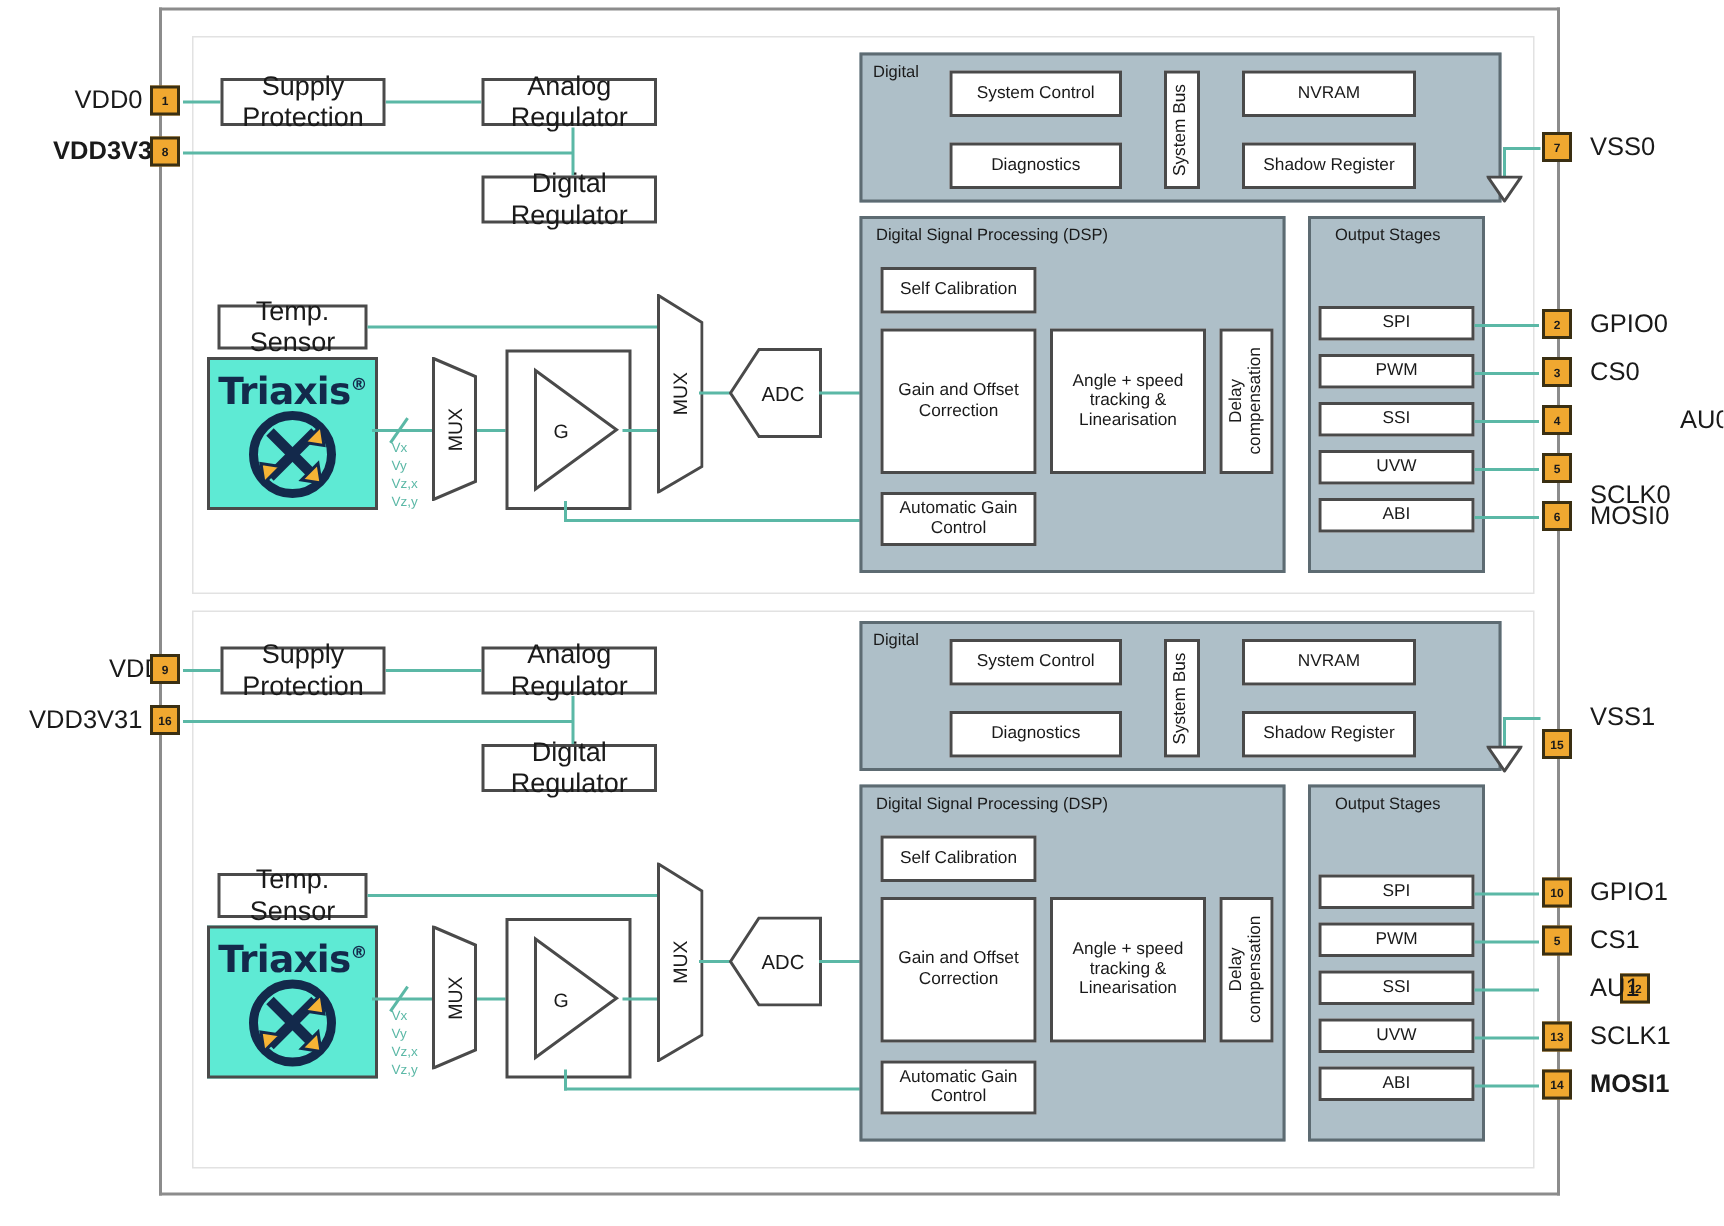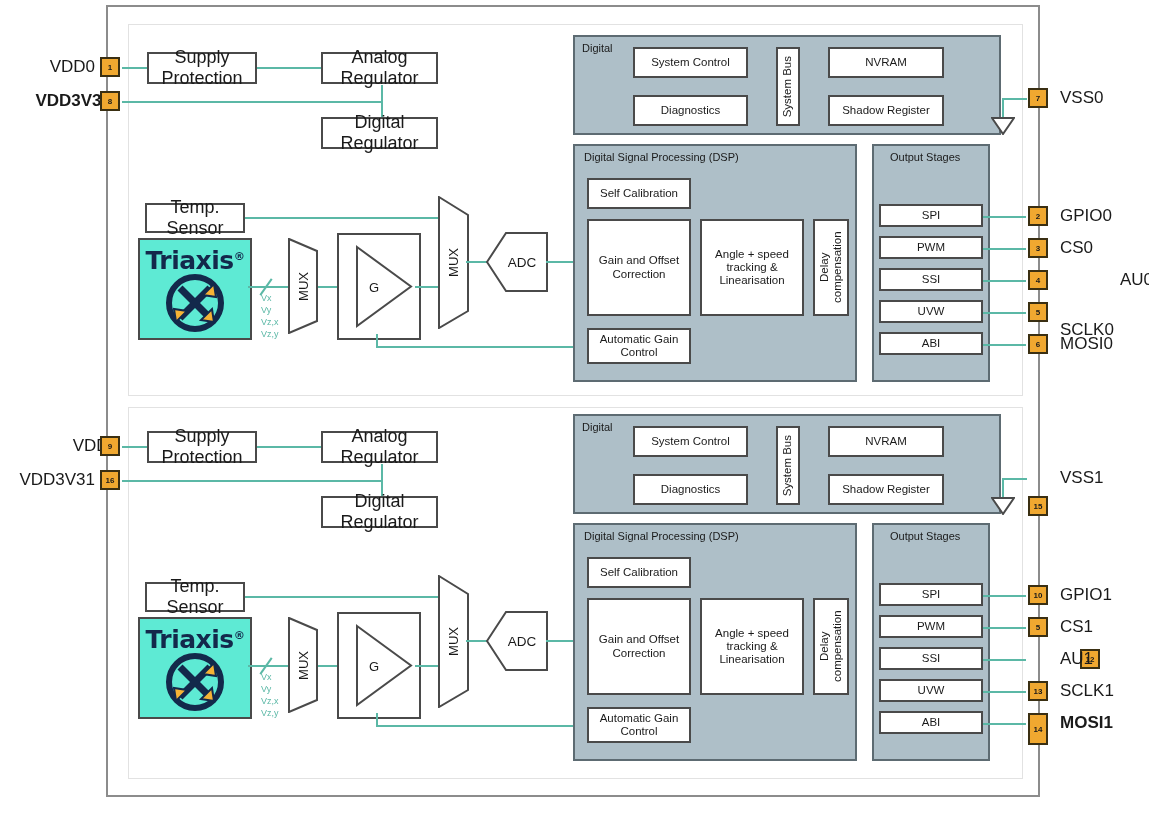--- a/index.html
+++ b/index.html
@@ -349,31 +349,31 @@
 
   <div class="abs pin" style="left:1028px;top:270px;width:20px;height:20px;">4</div>
   <div class="abs pinlabel right" style="left:1120px;top:269px;width:89px;height:22px;">AU0</div>
 
   <div class="abs pin" style="left:1028px;top:302px;width:20px;height:20px;">5</div>
   <div class="abs pinlabel right" style="left:1060px;top:301px;width:89px;height:22px;margin-top:18px;">SCLK0</div>
 
   <div class="abs pin" style="left:1028px;top:334px;width:20px;height:20px;">6</div>
   <div class="abs pinlabel right" style="left:1060px;top:333px;width:89px;height:22px;">MOSI0</div>
 
-  <div class="abs pin" style="left:1028px;top:496px;width:20px;height:20px;">15</div>
+  <div class="abs pin" style="left:1028px;top:486px;width:20px;height:20px;">15</div>
   <div class="abs pinlabel right" style="left:1060px;top:467px;width:89px;height:22px;">VSS1</div>
 
   <div class="abs pin" style="left:1028px;top:585px;width:20px;height:20px;">10</div>
   <div class="abs pinlabel right" style="left:1060px;top:584px;width:89px;height:22px;">GPIO1</div>
 
   <div class="abs pin" style="left:1028px;top:617px;width:20px;height:20px;">5</div>
   <div class="abs pinlabel right" style="left:1060px;top:616px;width:89px;height:22px;">CS1</div>
 
   <div class="abs pin" style="left:1080px;top:649px;width:20px;height:20px;">12</div>
   <div class="abs pinlabel right" style="left:1060px;top:648px;width:89px;height:22px;">AU1</div>
 
   <div class="abs pin" style="left:1028px;top:681px;width:20px;height:20px;">13</div>
   <div class="abs pinlabel right" style="left:1060px;top:680px;width:89px;height:22px;">SCLK1</div>
 
-  <div class="abs pin" style="left:1028px;top:713px;width:20px;height:32px;">14</div>
+  <div class="abs pin" style="left:1028px;top:713px;width:20px;height:20px;">14</div>
   <div class="abs pinlabel right" style="left:1060px;top:712px;width:89px;height:22px;font-weight:bold;">MOSI1</div>
 
 </div>
 
 </body></html>

